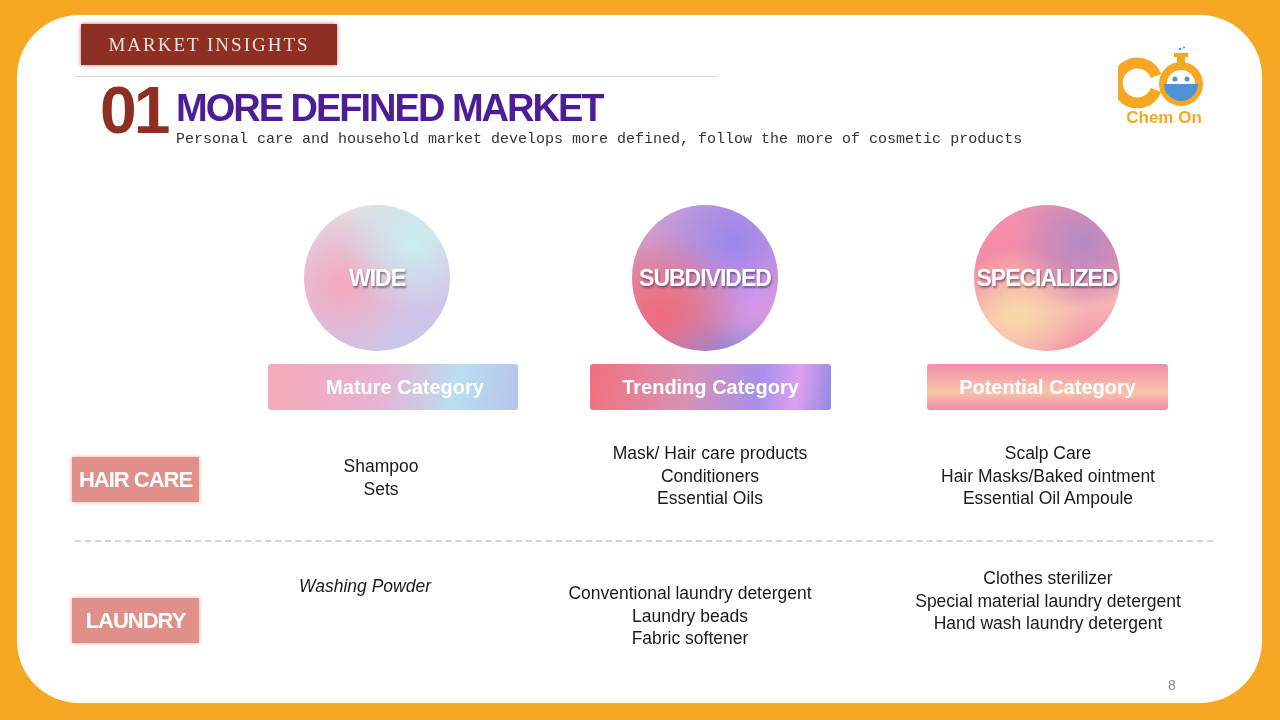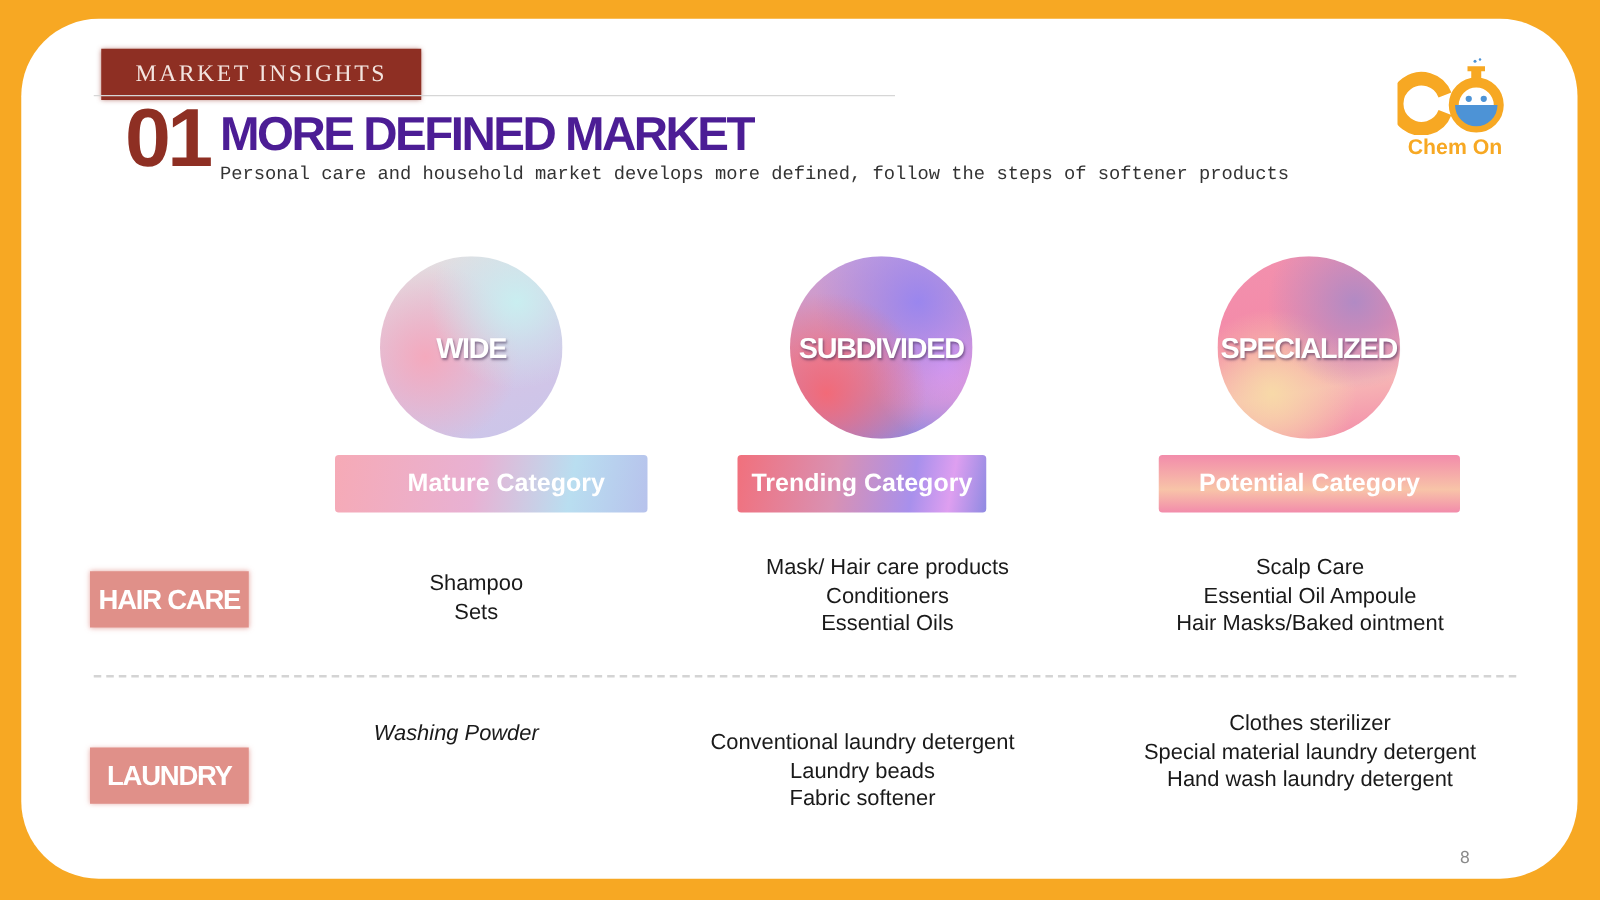--- a/index.html
+++ b/index.html
@@ -1,50 +1,50 @@
 <!DOCTYPE html>
 <html><head>
 <meta charset="utf-8">
 <style>
   html, body { margin:0; padding:0; }
   body { width:1280px; height:720px; background:#f7a823; position:relative; overflow:hidden; font-family:"Liberation Sans", sans-serif; }
   .card { position:absolute; left:17px; top:15px; width:1245px; height:688px; background:#ffffff; border-radius:62px; }
-  .tag { position:absolute; left:81px; top:39px; width:256px; height:41px; background:#8e2f23; color:#f3e4df; font-family:"Liberation Serif", serif; font-size:19px; letter-spacing:2px; line-height:41px; text-align:center; box-shadow:0 0 4px rgba(142,47,35,0.7); }
+  .tag { position:absolute; left:81px; top:24px; width:256px; height:41px; background:#8e2f23; color:#f3e4df; font-family:"Liberation Serif", serif; font-size:19px; letter-spacing:2px; line-height:41px; text-align:center; box-shadow:0 0 4px rgba(142,47,35,0.7); }
   .top-rule { position:absolute; left:75px; top:76px; width:641px; height:1px; background:#d6d6d6; }
   .num { position:absolute; left:100px; top:74px; font-size:66px; font-weight:bold; color:#8e2f23; letter-spacing:-3px; line-height:72px; }
   .title { position:absolute; left:176px; top:86px; font-size:38px; font-weight:bold; color:#4c1d95; letter-spacing:-2px; line-height:44px; }
   .subtitle { position:absolute; left:176px; top:131px; font-family:"Liberation Mono", monospace; font-size:15px; color:#333; line-height:18px; }
   .logo { position:absolute; left:1118px; top:46px; width:92px; height:86px; }
   .logo-text { position:absolute; left:0; top:62px; width:92px; text-align:center; color:#f7a823; font-size:17px; font-weight:bold; }
   .circle { position:absolute; width:146px; height:146px; border-radius:50%; top:205px; display:flex; align-items:center; justify-content:center; color:#fff; font-weight:bold; font-size:23px; letter-spacing:-1px; text-shadow:1px 2px 2px rgba(60,40,80,0.55); }
   .c1 { left:304px; background:radial-gradient(circle at 75% 25%, #c9eef0 0%, rgba(201,238,240,0) 45%), radial-gradient(circle at 25% 55%, #f4a9bd 0%, rgba(244,169,189,0) 55%), linear-gradient(160deg,#e6e3df 0%,#d6c4e6 55%,#c9c6ea 100%); }
   .c2 { left:632px; background:radial-gradient(circle at 20% 75%, #f26a78 0%, rgba(242,106,120,0) 50%), radial-gradient(circle at 70% 25%, #9a86ee 0%, rgba(154,134,238,0) 55%), radial-gradient(circle at 85% 60%, #e59df0 0%, rgba(229,157,240,0) 40%), linear-gradient(180deg,#c9a1d9 0%,#d991b3 60%,#8f8ae2 100%);align-items:center; }
   .c3 { left:974px; background:radial-gradient(circle at 75% 25%, #b18ac4 0%, rgba(177,138,196,0) 45%), radial-gradient(circle at 30% 75%, #f8d9a8 0%, rgba(248,217,168,0) 45%), linear-gradient(170deg,#f291ae 0%,#f48aa8 45%,#f7b6b5 70%,#f289a8 100%); }
   .pill { position:absolute; top:364px; height:46px; border-radius:3px; display:flex; align-items:center; justify-content:center; color:#fff; font-weight:bold; font-size:20px; }
   .p1 { left:268px; width:226px; background:linear-gradient(100deg,#f6aab6 0%,#e8b1d3 45%,#b9def0 75%,#b7c2ec 100%);padding-left:24px; }
-  .p2 { left:590px; width:199px; background:linear-gradient(100deg,#f1707c 0%,#d991b3 40%,#a890ec 70%,#de9ff0 85%,#8f8ae2 100%); }
+  .p2 { left:590px; width:241px; background:linear-gradient(100deg,#f1707c 0%,#d991b3 40%,#a890ec 70%,#de9ff0 85%,#8f8ae2 100%); }
   .p3 { left:927px; width:241px; background:linear-gradient(180deg,#f28cab 0%,#f8c4a8 60%,#f28cab 100%); }
   .row-label { position:absolute; left:72px; width:127px; height:45px; background:#e09089; color:#fff; font-weight:bold; font-size:22px; letter-spacing:-1px; display:flex; align-items:center; justify-content:center; box-shadow:0 0 4px rgba(224,144,137,0.8); }
   .rl1 { top:457px; }
   .rl2 { top:598px; }
   .cell { position:absolute; text-align:center; font-size:17.5px; color:#1a1a1a; line-height:22.5px; }
   .cell div { white-space:nowrap; }
   .divider { position:absolute; left:75px; top:540px; width:1138px; height:0; border-top:2px dashed #d4d4d4; }
   .page-num { position:absolute; left:1168px; top:677px; font-size:14px; color:#8a8a8a; }
 </style>
 </head>
 <body>
 
 <div class="card"></div>
 
 <div class="tag">MARKET INSIGHTS</div>
 <div class="top-rule"></div>
 <div class="num">01</div>
 <div class="title">MORE DEFINED MARKET</div>
-<div class="subtitle">Personal care and household market develops more defined, follow the steps of softener products</div>
+<div class="subtitle">Personal care and household market develops more defined, follow the more of cosmetic products</div>
 
 <div class="logo">
   <svg width="92" height="62" viewBox="0 0 92 62">
     <path d="M38 30 A20 20 0 1 0 38 44" fill="none" stroke="#f7a823" stroke-width="11" stroke-linecap="butt"></path>
     <circle cx="63" cy="38" r="18" fill="#fff" stroke="#f7a823" stroke-width="8"></circle>
     <path d="M46 38 L80 38 A17 17 0 0 1 46 38 Z" fill="#4d93d6"></path>
     <circle cx="57" cy="33" r="2.5" fill="#4d93d6"></circle>
     <circle cx="69" cy="33" r="2.5" fill="#4d93d6"></circle>
     <rect x="59" y="10" width="8" height="10" fill="#f7a823"></rect>
     <rect x="56" y="7" width="14" height="4" fill="#f7a823"></rect>
@@ -75,22 +75,22 @@
   <div>Shampoo</div>
   <div>Sets</div>
 </div>
 <div class="cell" style="left:580px;width:260px;top:442px;">
   <div>Mask/ Hair care products</div>
   <div>Conditioners</div>
   <div>Essential Oils</div>
 </div>
 <div class="cell" style="left:908px;width:280px;top:442px;">
   <div>Scalp Care</div>
+  <div>Hair Masks/Baked ointment</div>
   <div>Essential Oil Ampoule</div>
-  <div>Hair Masks/Baked ointment</div>
 </div>
 
 <div class="divider"></div>
 
 <div class="cell" style="left:265px;width:200px;top:575px;font-style:italic;">
   <div>Washing Powder</div>
 </div>
 <div class="cell" style="left:550px;width:280px;top:582px;">
   <div>Conventional laundry detergent</div>
   <div>Laundry beads</div>

